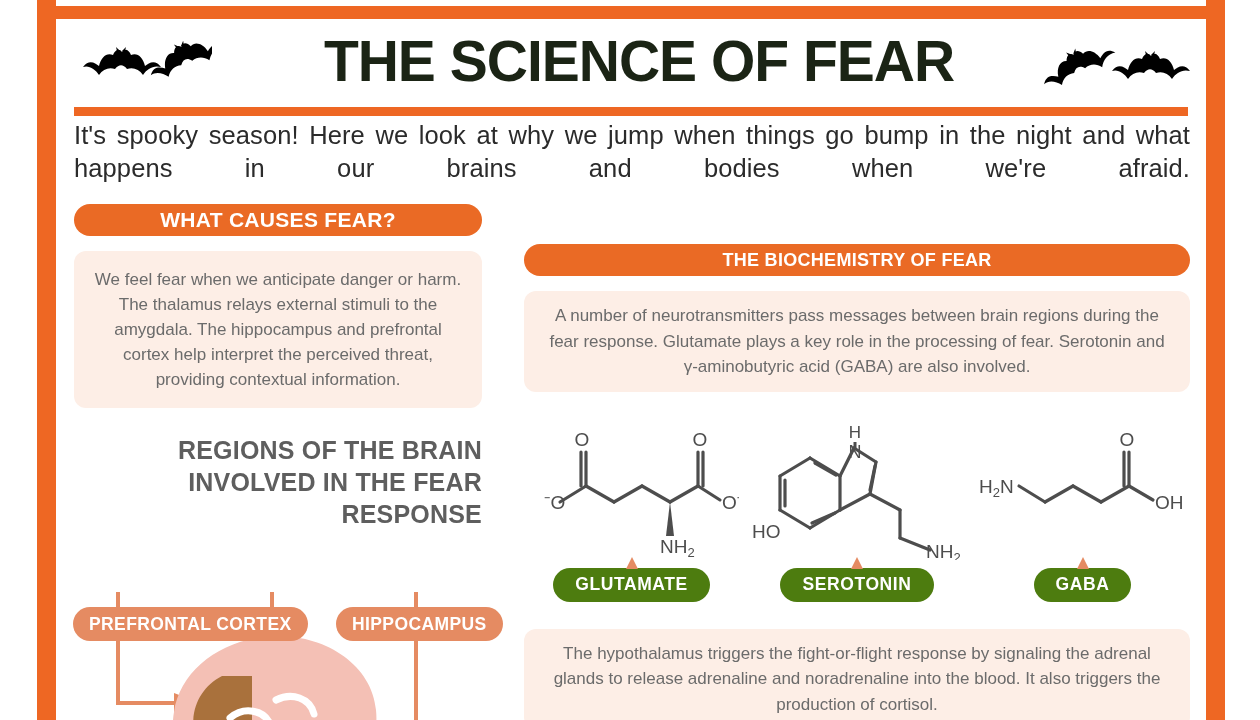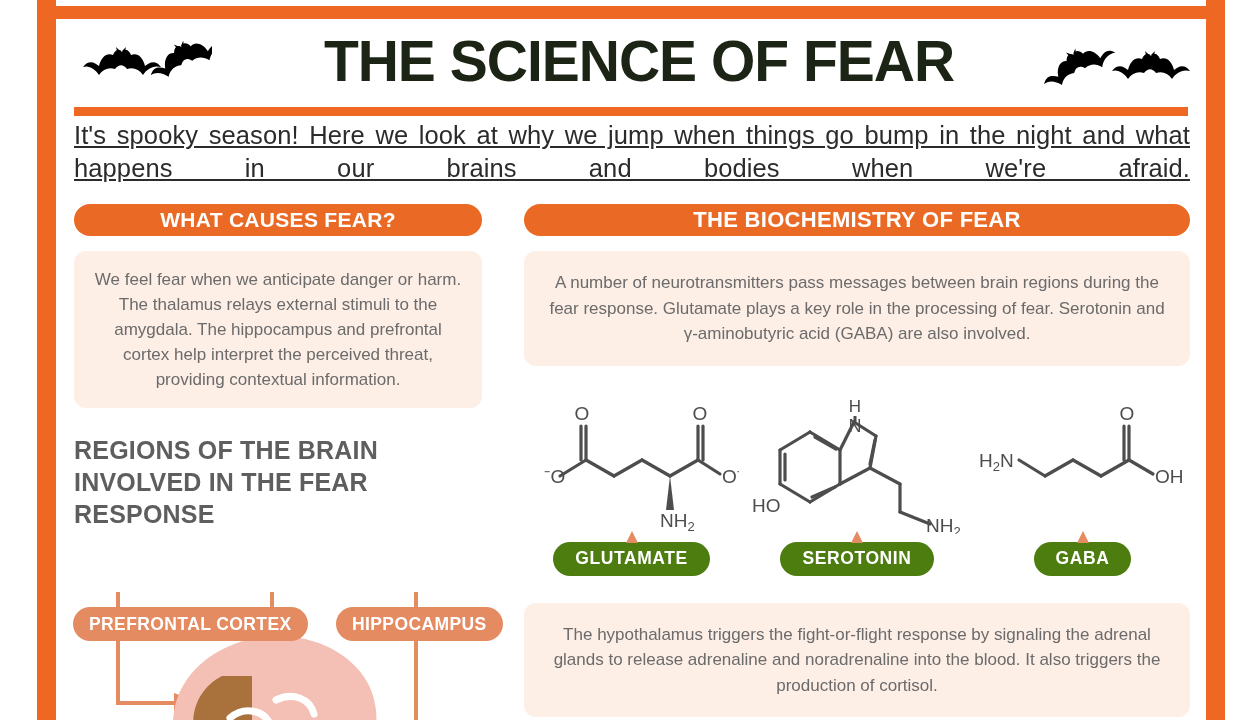--- a/index.html
+++ b/index.html
@@ -54,54 +54,53 @@
   
   .subtitle {
     position: absolute; left: 18px; top: 100px;
     width: 1116px;
     font-size: 25.5px;
     line-height: 33px;
     color: #2b2b2b;
     text-align: justify;
     text-align-last: justify;
     letter-spacing: .1px;
-    text-decoration: underline;
   }
 
   
   .col-left  { position:absolute; left:18px;  top:185px; width:408px; }
   .col-right { position:absolute; left:468px; top:185px; width:666px; }
 
   
   .sec-head {
     height: 32px; border-radius: 22px;
     background: #ea6a25;
     display:flex; align-items:center; justify-content:center;
     color:#ffffff; font-weight:bold;
     font-size:21px; letter-spacing:.3px;
   }
-  .sec-head.wide { font-size: 22px; }
+  .sec-head.wide { font-size: 18px; margin-top: 40px; }
 
   
   .cream {
     margin-top: 15px;
     background: #fdeee6;
     border-radius: 12px;
     color: #6b6b6b;
     text-align: center;
-    padding: 19px 18px;
+    padding: 12px 18px;
     font-size: 17px;
     line-height: 25.5px;
   }
   .cream.narrow { padding: 16px 20px; line-height: 25px; }
 
   
   .subhead {
     margin-top: 26px;
-    text-align: left;
+    text-align: right;
     color: #5e5e5e;
     font-weight: bold;
     font-size: 25px;
     line-height: 32px;
     letter-spacing: .2px;
   }
 
   
   .brain-area { position: relative; height: 240px; margin-top: 14px; }
 

